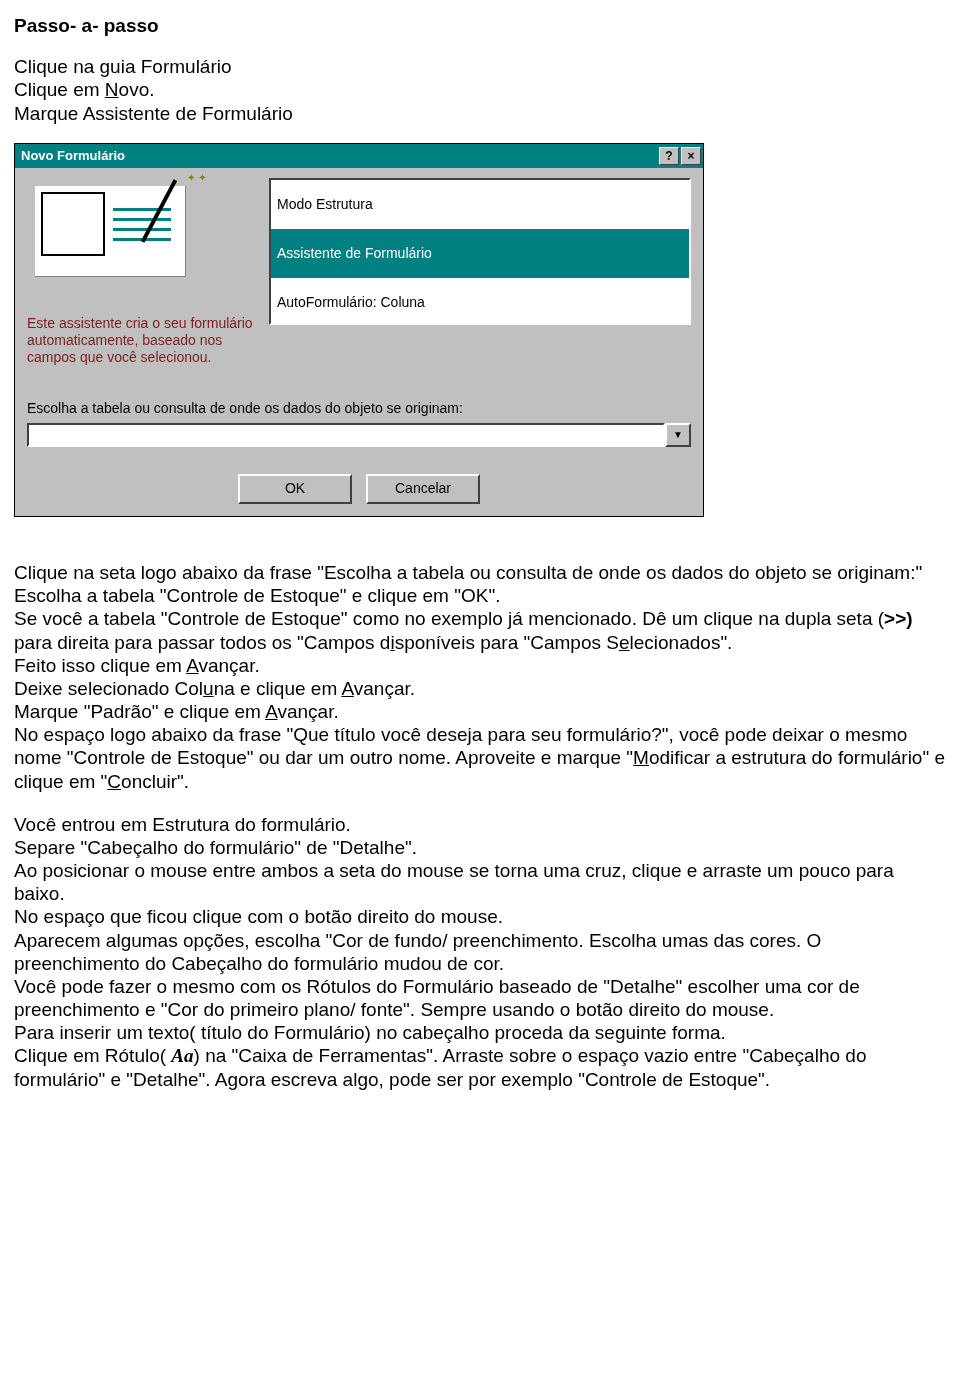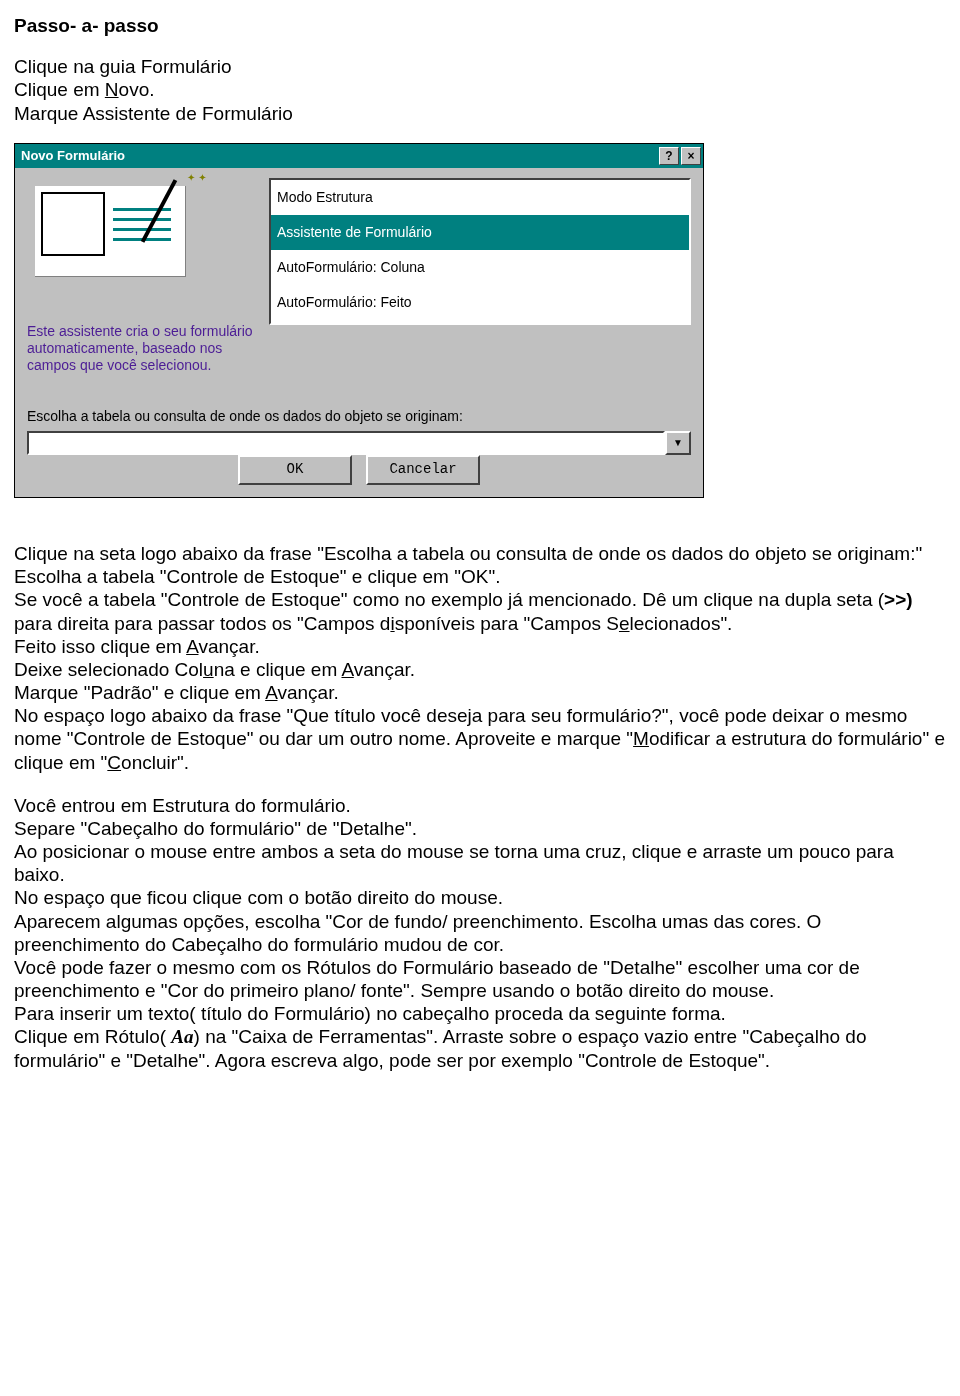--- a/index.html
+++ b/index.html
@@ -111,32 +111,32 @@
     background: #fff;
     border-top: 2px solid #404040;
     border-left: 2px solid #404040;
     border-right: 2px solid #fff;
     border-bottom: 2px solid #fff;
     box-sizing: border-box;
     overflow: hidden;
     font-size: 14px;
   }
   .listbox .opt {
-    padding: 9px 6px;
+    padding: 16px 6px;
     white-space: nowrap;
   }
   .listbox .opt.selected {
     background: #008080;
     color: #fff;
   }
   .desc-text {
-    margin-top: 20px;
+    margin-top: 12px;
     font-size: 14px;
     width: 230px;
-    color: #4c1d95;
+    color: #7f1d1d;
   }
   .prompt-text {
     margin-top: 34px;
     font-size: 14px;
   }
   .combo {
     margin-top: 6px;
     display: flex;
     height: 24px;
   }
@@ -157,22 +157,21 @@
     border-bottom: 2px solid #404040;
     display: flex;
     align-items: center;
     justify-content: center;
     font-size: 10px;
   }
   .button-row {
     display: flex;
     justify-content: center;
     gap: 14px;
-    margin-top: 0;
-    font-family: Liberation Mono, monospace;
+    margin-top: 27px;
   }
   .win-btn {
     width: 110px;
     height: 26px;
     background: #c0c0c0;
     border-top: 2px solid #fff;
     border-left: 2px solid #fff;
     border-right: 2px solid #404040;
     border-bottom: 2px solid #404040;
     display: flex;

